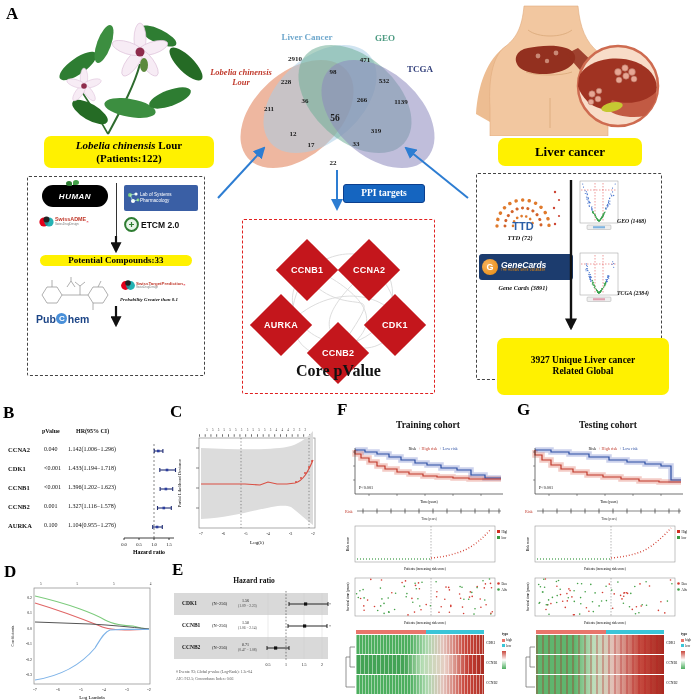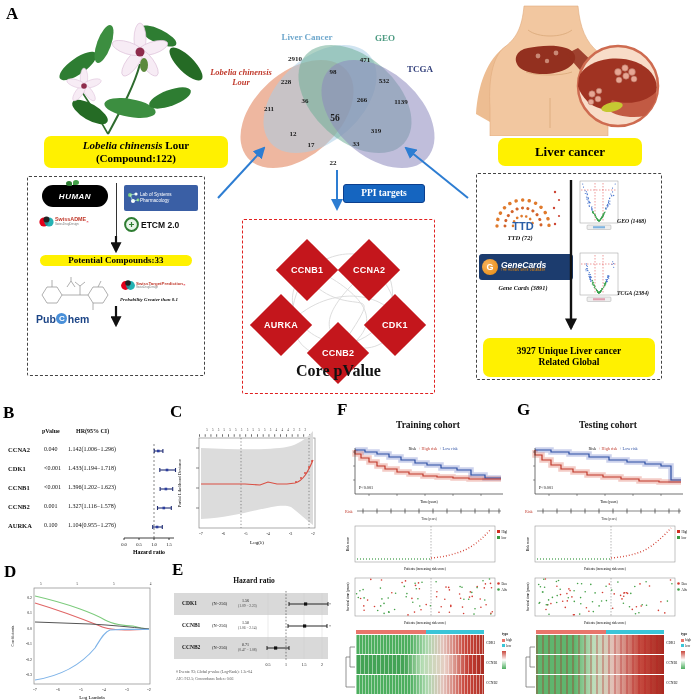--- a/index.html
+++ b/index.html
@@ -89,23 +89,23 @@
       <g transform="rotate(216)">
           <ellipse rx="6" ry="16" cy="-13"></ellipse>
         </g>
       <g transform="rotate(288)">
           <ellipse rx="6" ry="16" cy="-13"></ellipse>
         </g>
       <circle r="4.5" fill="#8E2B4C" stroke="none"></circle>
     </g>
   </svg>
 
-  <div class="ybox" style="left:44px;top:136px;width:168px;padding:3px 8px;font-size:11px">
+  <div class="ybox" style="left:44px;top:136px;width:168px;padding:3px 1px;font-size:11px">
     <div><span class="i">Lobelia chinensis</span><span> Lour</span></div>
-    <div>(Compound:122)</div>
+    <div>(Patients:122)</div>
   </div>
 
   <div class="dashedbox" style="left:27px;top:176px;width:176px;height:198px">
     <div class="vline" style="left:88px;top:6px;height:54px"></div>
 
     <div class="abs" style="left:14px;top:8px;width:66px;height:22px;background:#000;border-radius:11px;display:flex;align-items:center;justify-content:center">
       <span class="sans b i" style="color:#fff;font-size:8px;letter-spacing:.5px">HUMAN</span>
     </div>
     <div class="abs" style="left:38px;top:4px;width:6px;height:5px;background:#2E7D32;border-radius:50% 50% 0 50%"></div>
     <div class="abs" style="left:45px;top:3px;width:6px;height:5px;background:#43A047;border-radius:50% 50% 50% 0"></div>
@@ -614,21 +614,21 @@
           <circle cx="27.0" cy="20.0" r="0.55" fill="#3566C9"></circle>
           <circle cx="24.8" cy="23.9" r="0.55" fill="#3566C9"></circle>
           <circle cx="25.2" cy="25.4" r="0.55" fill="#3566C9"></circle>
           <circle cx="18.7" cy="35.4" r="0.55" fill="#38A14C"></circle>
           <circle cx="15.1" cy="34.5" r="0.55" fill="#38A14C"></circle>
         </g>
       <rect x="8" y="45" width="24" height="4.5" rx="1" fill="#EEE" stroke="#999" stroke-width=".4"></rect>
       <rect x="14" y="46.2" width="12" height="2.1" fill="#E0A0B0"></rect>
     </svg>
     <div class="t b i" style="left:140px;top:116px;font-size:5.8px">TCGA (2384)</div>
-    <div class="ybox" style="left:6px;top:164px;width:172px;padding:8px 0;font-size:9.5px">
+    <div class="ybox" style="left:20px;top:164px;width:172px;padding:17px 0;font-size:9.5px">
       <div>3927  Unique Liver cancer</div>
       <div>Related  Global</div>
     </div>
   </div>
 
   <div class="abs" style="left:2px;top:398px;width:178px;height:162px">
     <span class="plabel" style="left:1px;top:5px">B</span>
     <span class="t b" style="left:40px;top:30px;font-size:6px">pValue</span>
     <span class="t b" style="left:74px;top:30px;font-size:6px">HR(95% CI)</span>
     <div>

